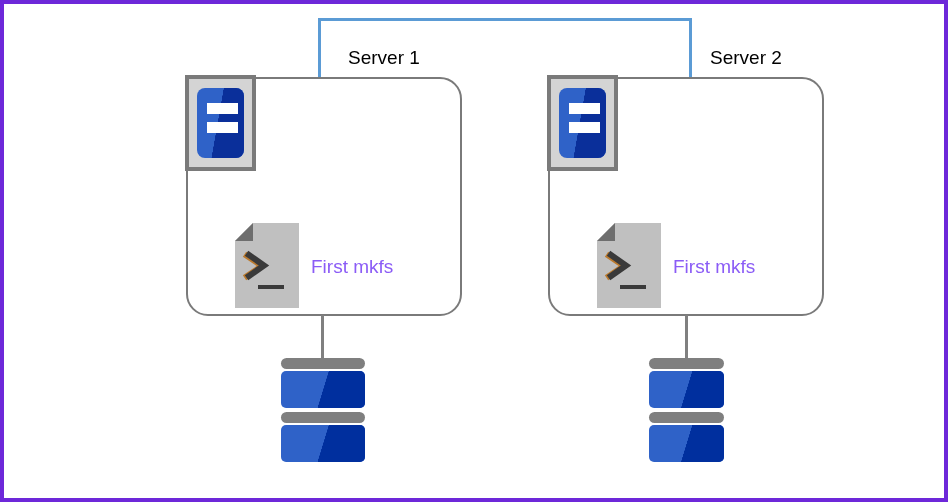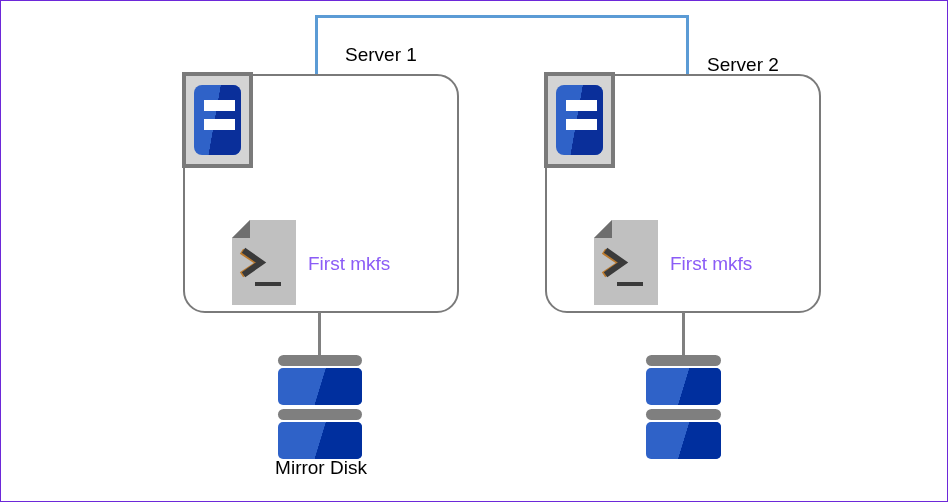--- a/index.html
+++ b/index.html
@@ -8,21 +8,21 @@
     background: #ffffff;
   }
   body {
     font-family: "Liberation Sans", sans-serif;
   }
   #canvas {
     position: relative;
     width: 948px;
     height: 502px;
     background: #ffffff;
-    border: 1px solid #6d28d9;
+    border: 4px solid #6d28d9;
     box-sizing: border-box;
     overflow: hidden;
   }
 
   
   .interconnect {
     position: absolute;
     left: 314px;
     top: 14px;
     width: 374px;
@@ -34,21 +34,21 @@
   }
 
   
   .server-label {
     position: absolute;
     font-size: 19px;
     color: #000000;
     white-space: nowrap;
   }
   #server1-label { left: 344px; top: 43px; }
-  #server2-label { left: 706px; top: 53px; }
+  #server2-label { left: 706px; top: 43px; }
 
   
   .server-box {
     position: absolute;
     width: 276px;
     height: 239px;
     border: 2.5px solid #7a7a7a;
     border-radius: 22px;
     background: #ffffff;
     box-sizing: border-box;
@@ -250,15 +250,14 @@
     <div class="disk-block">
       <div class="shade"></div>
     </div>
     <div class="disk-gap"></div>
     <div class="disk-bar"></div>
     <div class="disk-block">
       <div class="shade"></div>
     </div>
   </div>
 
-  <div id="mirror-label">Mirror Disk</div>
 
 </div>
 
 </body></html>

